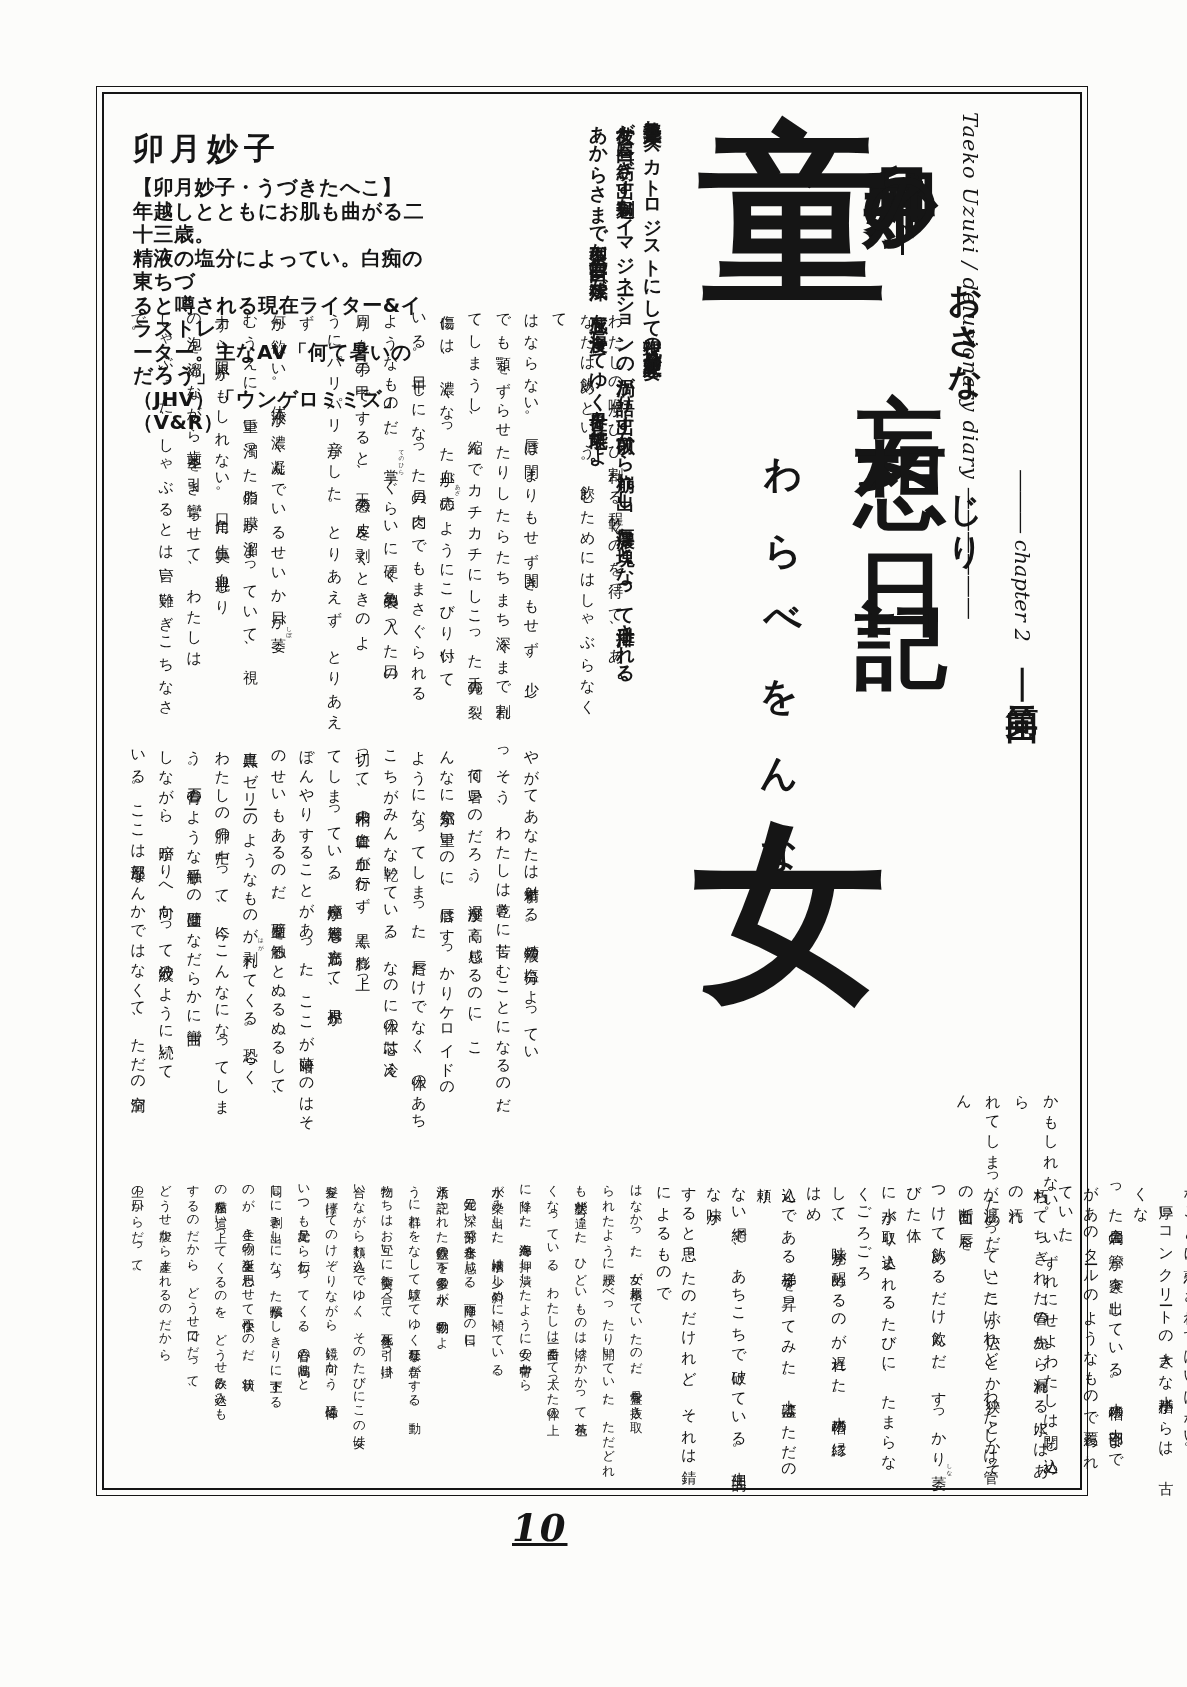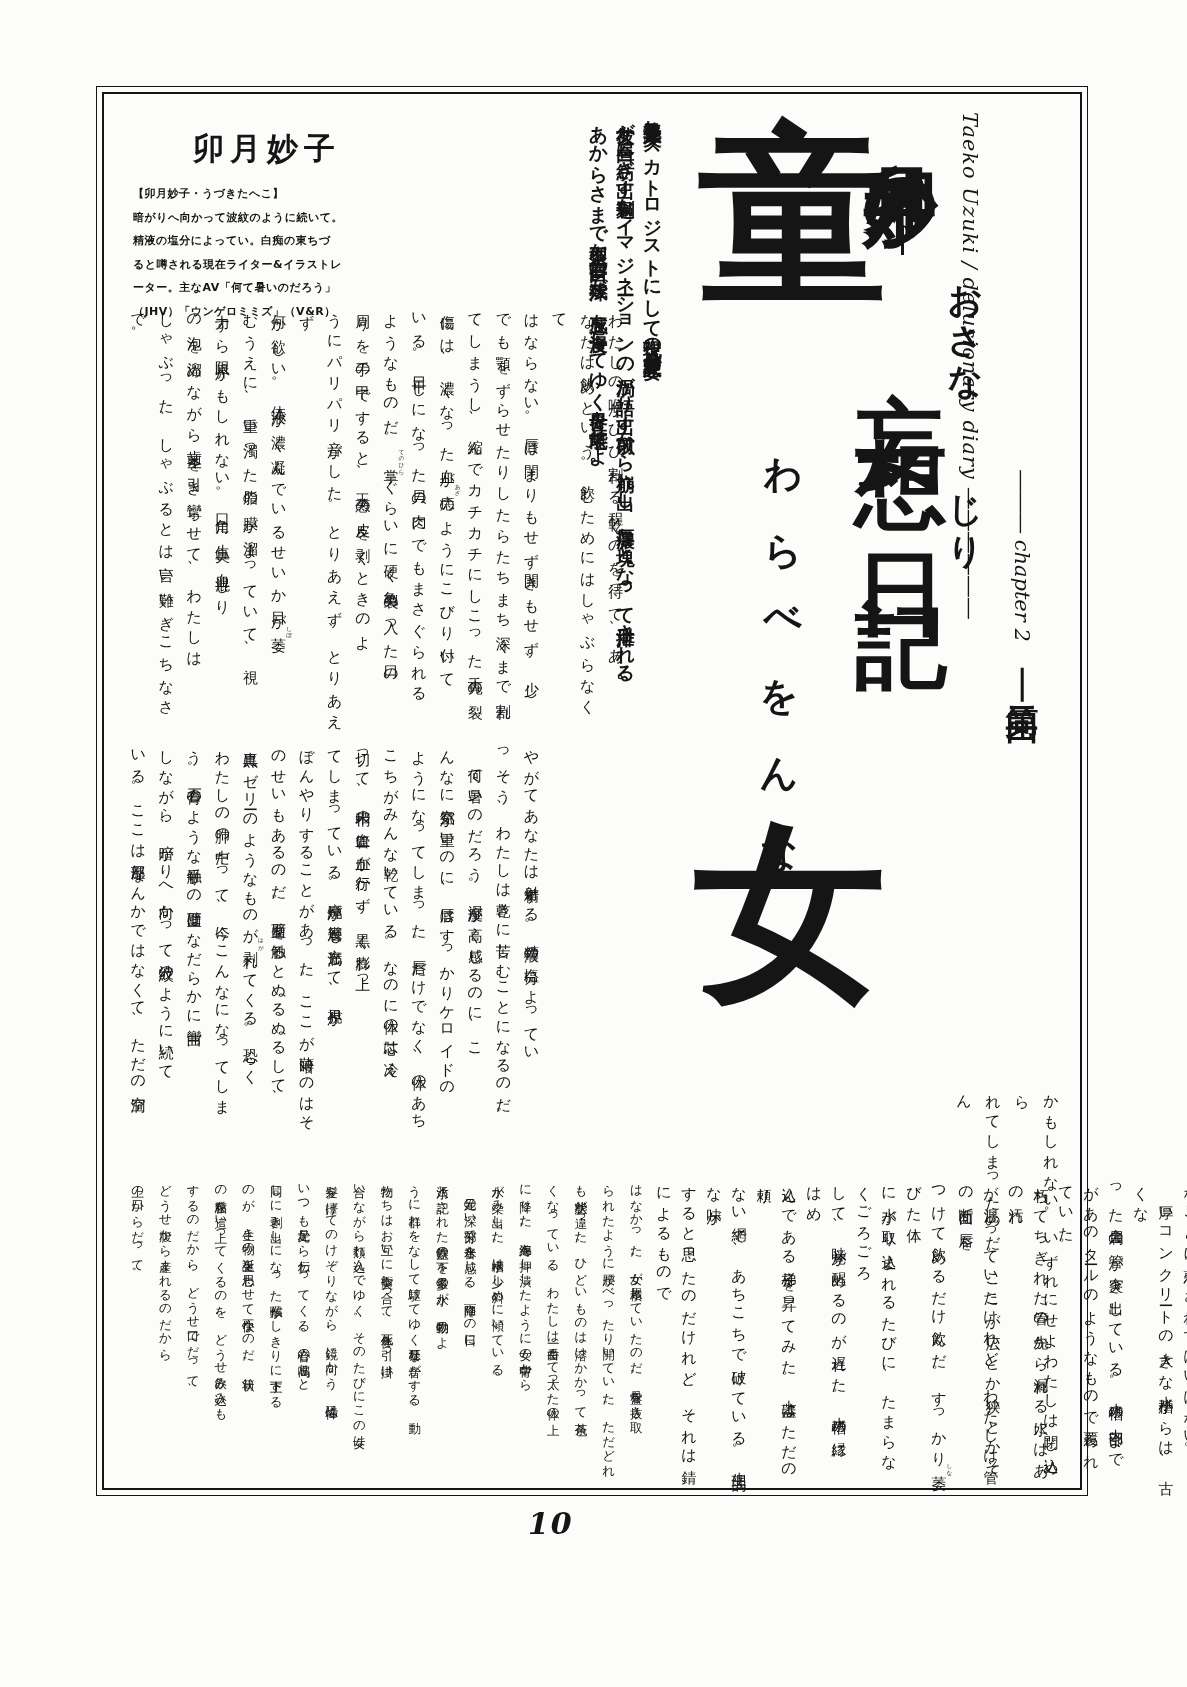--- a/index.html
+++ b/index.html
@@ -38,36 +38,36 @@
   .furi2 { left:760px; top:652px; height:240px; }
   
   .intro { position:absolute; left:585px; top:112px; height:1010px;
     font-family:"DejaVu Sans","Liberation Sans",sans-serif;
     font-weight:bold; font-size:18.5px; letter-spacing:-1px; }
   .intro .col { line-height:27px; }
   
   .profile { position:absolute; left:133px; top:128px; width:296px;
     font-family:"DejaVu Sans","Liberation Sans",sans-serif; }
   .profile-name { font-family:"DejaVu Serif","Liberation Serif",serif;
-    font-weight:bold; font-size:31px; letter-spacing:6px; text-align:center; padding-right:28px; }
-  .profile-lines { margin-top:12px; font-size:11px; font-weight:bold; line-height:23.5px; letter-spacing:0.5px; }
+    font-weight:bold; font-size:31px; letter-spacing:6px; text-align:left; padding-right:28px; }
+  .profile-lines { margin-top:6px; font-size:20px; font-weight:bold; line-height:23.5px; letter-spacing:0.5px; }
   
   .band { position:absolute; font-size:15px; }
   .band .col { line-height:28.1px; }
   .band1 { left:124px; top:303px;  height:424px; letter-spacing:4px; }
   .band2 { left:124px; top:740px;  height:392px; letter-spacing:2px; }
   .band3r { left:949px; top:1084px; height:390px; letter-spacing:3px; }
   .band3r .col { line-height:29px; }
   .band3m { left:651px; top:1176px; height:298px; letter-spacing:3px; }
   .band3m .col { line-height:25px; }
   .band3l { left:124px; top:1176px; height:298px; font-size:12.5px; letter-spacing:0.5px; }
   .band3l .col { line-height:27.7px; }
   
-  .page-num { position:absolute; left:528px; top:1506px;
-    font-style:italic; font-size:30px; font-weight:bold; letter-spacing:2px; }
+  .page-num { position:absolute; left:512px; top:1506px;
+    font-style:italic; font-size:37px; font-weight:bold; letter-spacing:2px;text-decoration:underline; }
 </style>
 </head>
 <body>
 
 <div class="sheet">
 
   <div class="frame-outer">
     <div class="frame-inner"></div>
   </div>
 
@@ -89,21 +89,21 @@
   <div class="intro vert">
       <p class="col">美形人妻子連れスカトロジストにして現代の妄想家・卯月妙子。</p>
       <p class="col">彼女が白昼に紡ぎ出す過剰なイマジネーションの渦が語り出す以前から崩れ出し、濃厚な塊となって排泄される。</p>
       <p class="col">あからさまで不定型な白日夢の残滓が、五感を浸食してゆく世界を堪能せよ。</p>
     </div>
 
   <div class="profile">
     <div class="profile-name">卯月妙子</div>
     <div class="profile-lines">
         <div>【卯月妙子・うづきたへこ】</div>
-        <div>暗がりへ向かって波紋のように続いて。</div>
+        <div>年越しとともにお肌も曲がる二十三歳。</div>
         <div>精液の塩分によってい。白痴の東ちづ</div>
         <div>ると噂される現在ライター&amp;イラストレ</div>
         <div>ーター。主なAV「何て暑いのだろう」</div>
         <div>（JHV）「ウンゲロミミズ」（V&amp;R）</div>
       </div>
   </div>
 
   <div class="band band1 vert">
       <p class="col">わたしの喉がひび割れる程乾くのを待って、あ</p>
       <p class="col">なたは飲めという。飲むためにはしゃぶらなくて</p>

